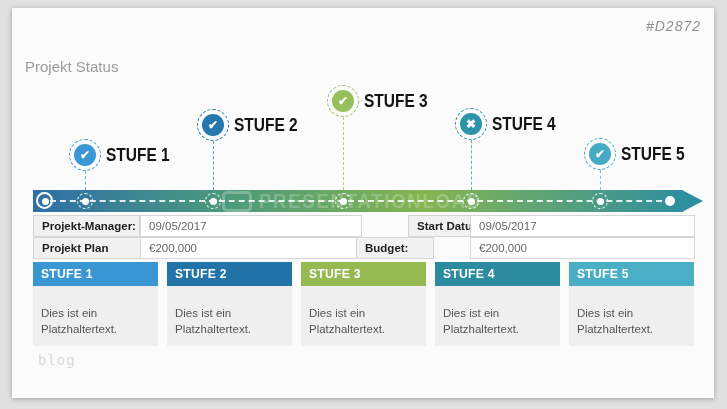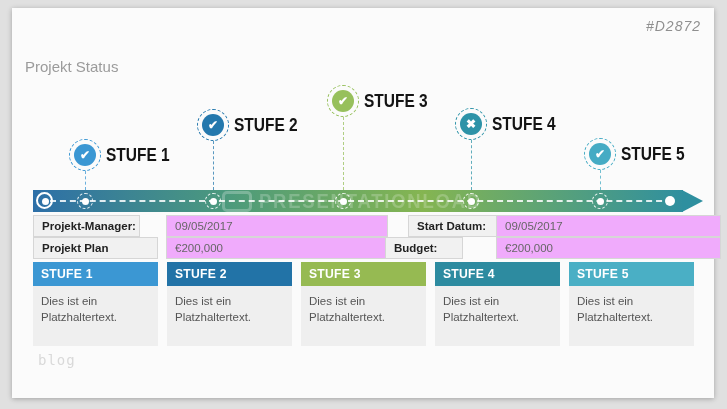--- a/index.html
+++ b/index.html
@@ -33,28 +33,28 @@
        display:flex;align-items:center;justify-content:center;color:#fff;font-size:12px;font-weight:bold;}
   .stage-label{position:absolute;height:20px;line-height:20px;font-size:18px;font-weight:bold;color:#141414;
        transform:scaleX(.86);transform-origin:left center;letter-spacing:0;white-space:nowrap;}
   .bar-dot-ring{position:absolute;width:16px;height:16px;border-radius:50%;
        border:1.5px dashed rgba(255,255,255,.9);box-sizing:border-box;}
   .bar-dot{position:absolute;width:7px;height:7px;border-radius:50%;background:#fff;}
   
   .cell{position:absolute;height:22px;box-sizing:border-box;border:1px solid #d6d6d6;
        font-size:11.5px;line-height:20px;padding-left:8px;overflow:hidden;white-space:nowrap;}
   .cell.lbl{background:#f1f1f1;font-weight:bold;color:#222;}
-  .cell.val{background:#f0abfc;color:#666;margin-left:26px;}
+  .cell.val{background:#ffffff;color:#666;}
   
   .cards{position:absolute;left:33px;top:262px;display:flex;gap:9px;}
   .card{width:125px;}
   .card-h{height:24px;line-height:24px;color:#fff;font-weight:bold;font-size:13.5px;padding-left:8px;
        letter-spacing:.3px;}
   .card-h span{display:inline-block;transform:scaleX(.9);transform-origin:left center;}
-  .card-b{height:60px;background:#efefef;color:#555;font-size:11.5px;line-height:1.4;padding:7px 8px;
+  .card-b{height:60px;background:#efefef;color:#555;font-size:11.5px;line-height:1.4;padding:19px 8px;
        box-sizing:border-box;}
   .corner-wm{position:absolute;left:38px;top:352px;font-family:"DejaVu Sans Mono",monospace;
        font-size:14px;color:#d9d9d9;letter-spacing:1px;}
 </style>
 </head>
 <body>
 
 <div id="wrap">
   <div id="slide"></div>
 
@@ -104,21 +104,21 @@
       <div class="bar-dot-ring" style="left:592px;top:193px;--c:#45abc4;"></div>
       <div class="bar-dot" style="left:596.5px;top:197.5px;--c:#45abc4;"></div>
     </div>
   <div id="table">
       <div class="cell lbl" style="left:33px;top:215px;width:107px;">Projekt-Manager:</div>
       <div class="cell val" style="left:140px;top:215px;width:222px;">09/05/2017</div>
       <div class="cell lbl" style="left:368px;top:215px;width:102px;margin-left:40px;">Start Datum:</div>
       <div class="cell val" style="left:470px;top:215px;width:225px;">09/05/2017</div>
       <div class="cell lbl" style="left:33px;top:237px;width:125px;">Projekt Plan</div>
       <div class="cell val" style="left:140px;top:237px;width:222px;">€200,000</div>
-      <div class="cell lbl" style="left:385px;top:237px;width:78px;">Budget:</div>
+      <div class="cell lbl" style="left:356px;top:237px;width:78px;">Budget:</div>
       <div class="cell val" style="left:470px;top:237px;width:225px;">€200,000</div>
     </div>
 
   <div class="cards">
       <div class="card">
         <div class="card-h" style="background: rgb(59, 151, 211);"><span>STUFE 1</span></div>
         <div class="card-b">Dies ist ein Platzhaltertext.</div>
       </div>
       <div class="card">
         <div class="card-h" style="background: rgb(34, 115, 167);"><span>STUFE 2</span></div>

